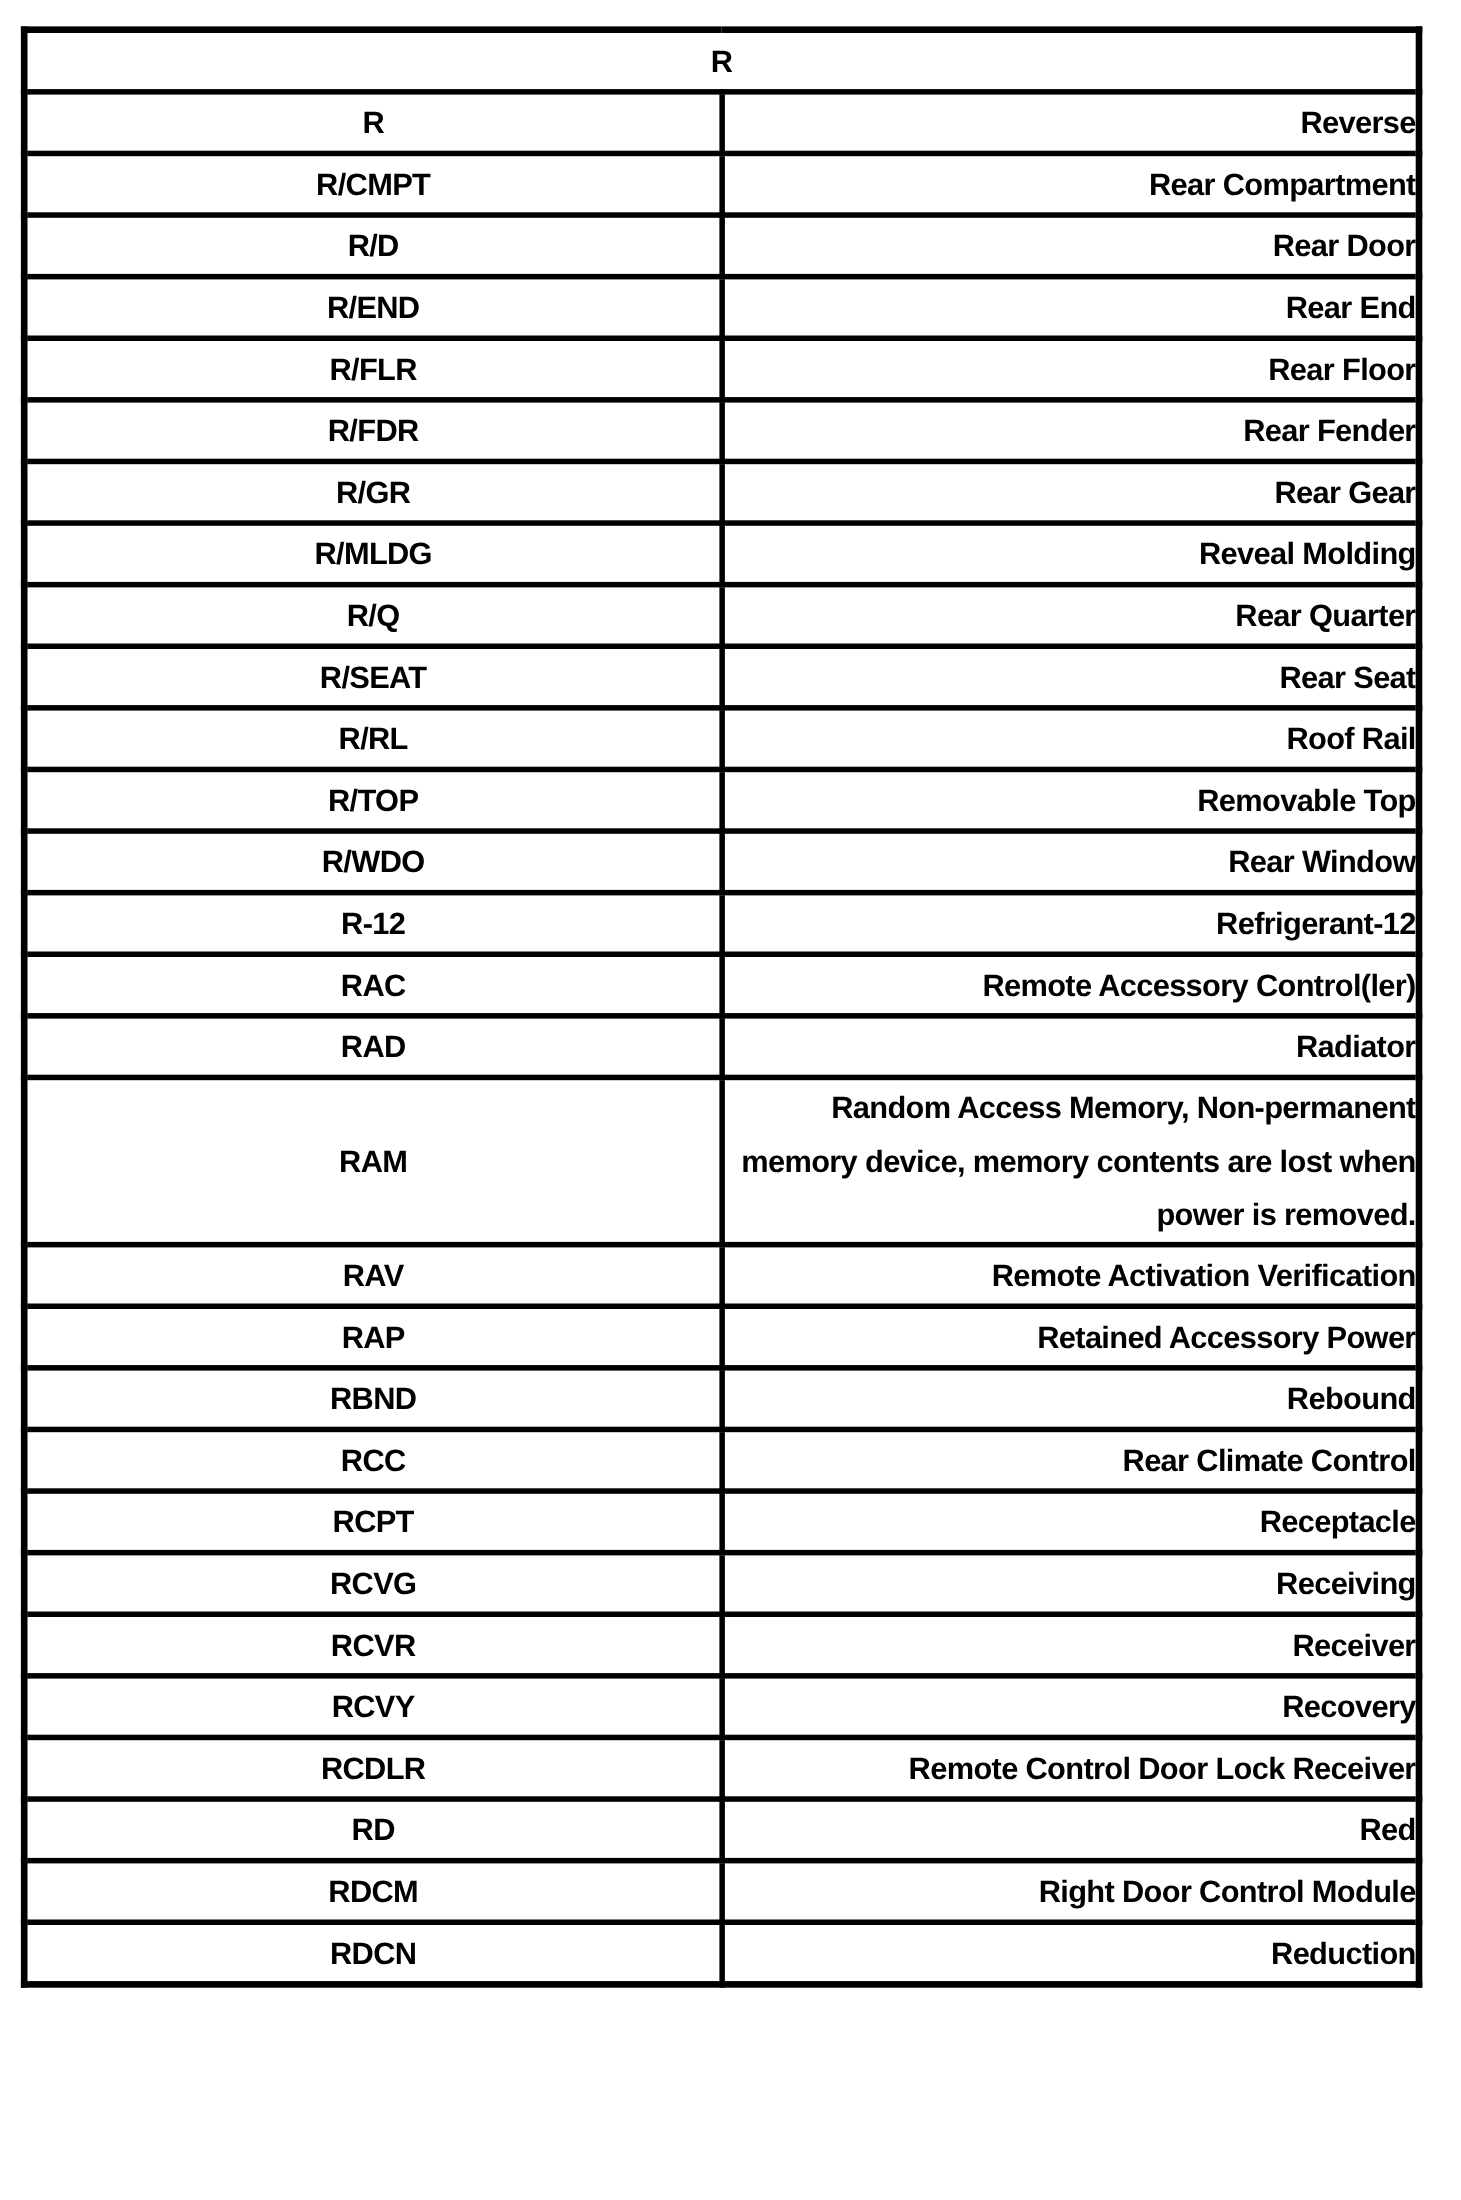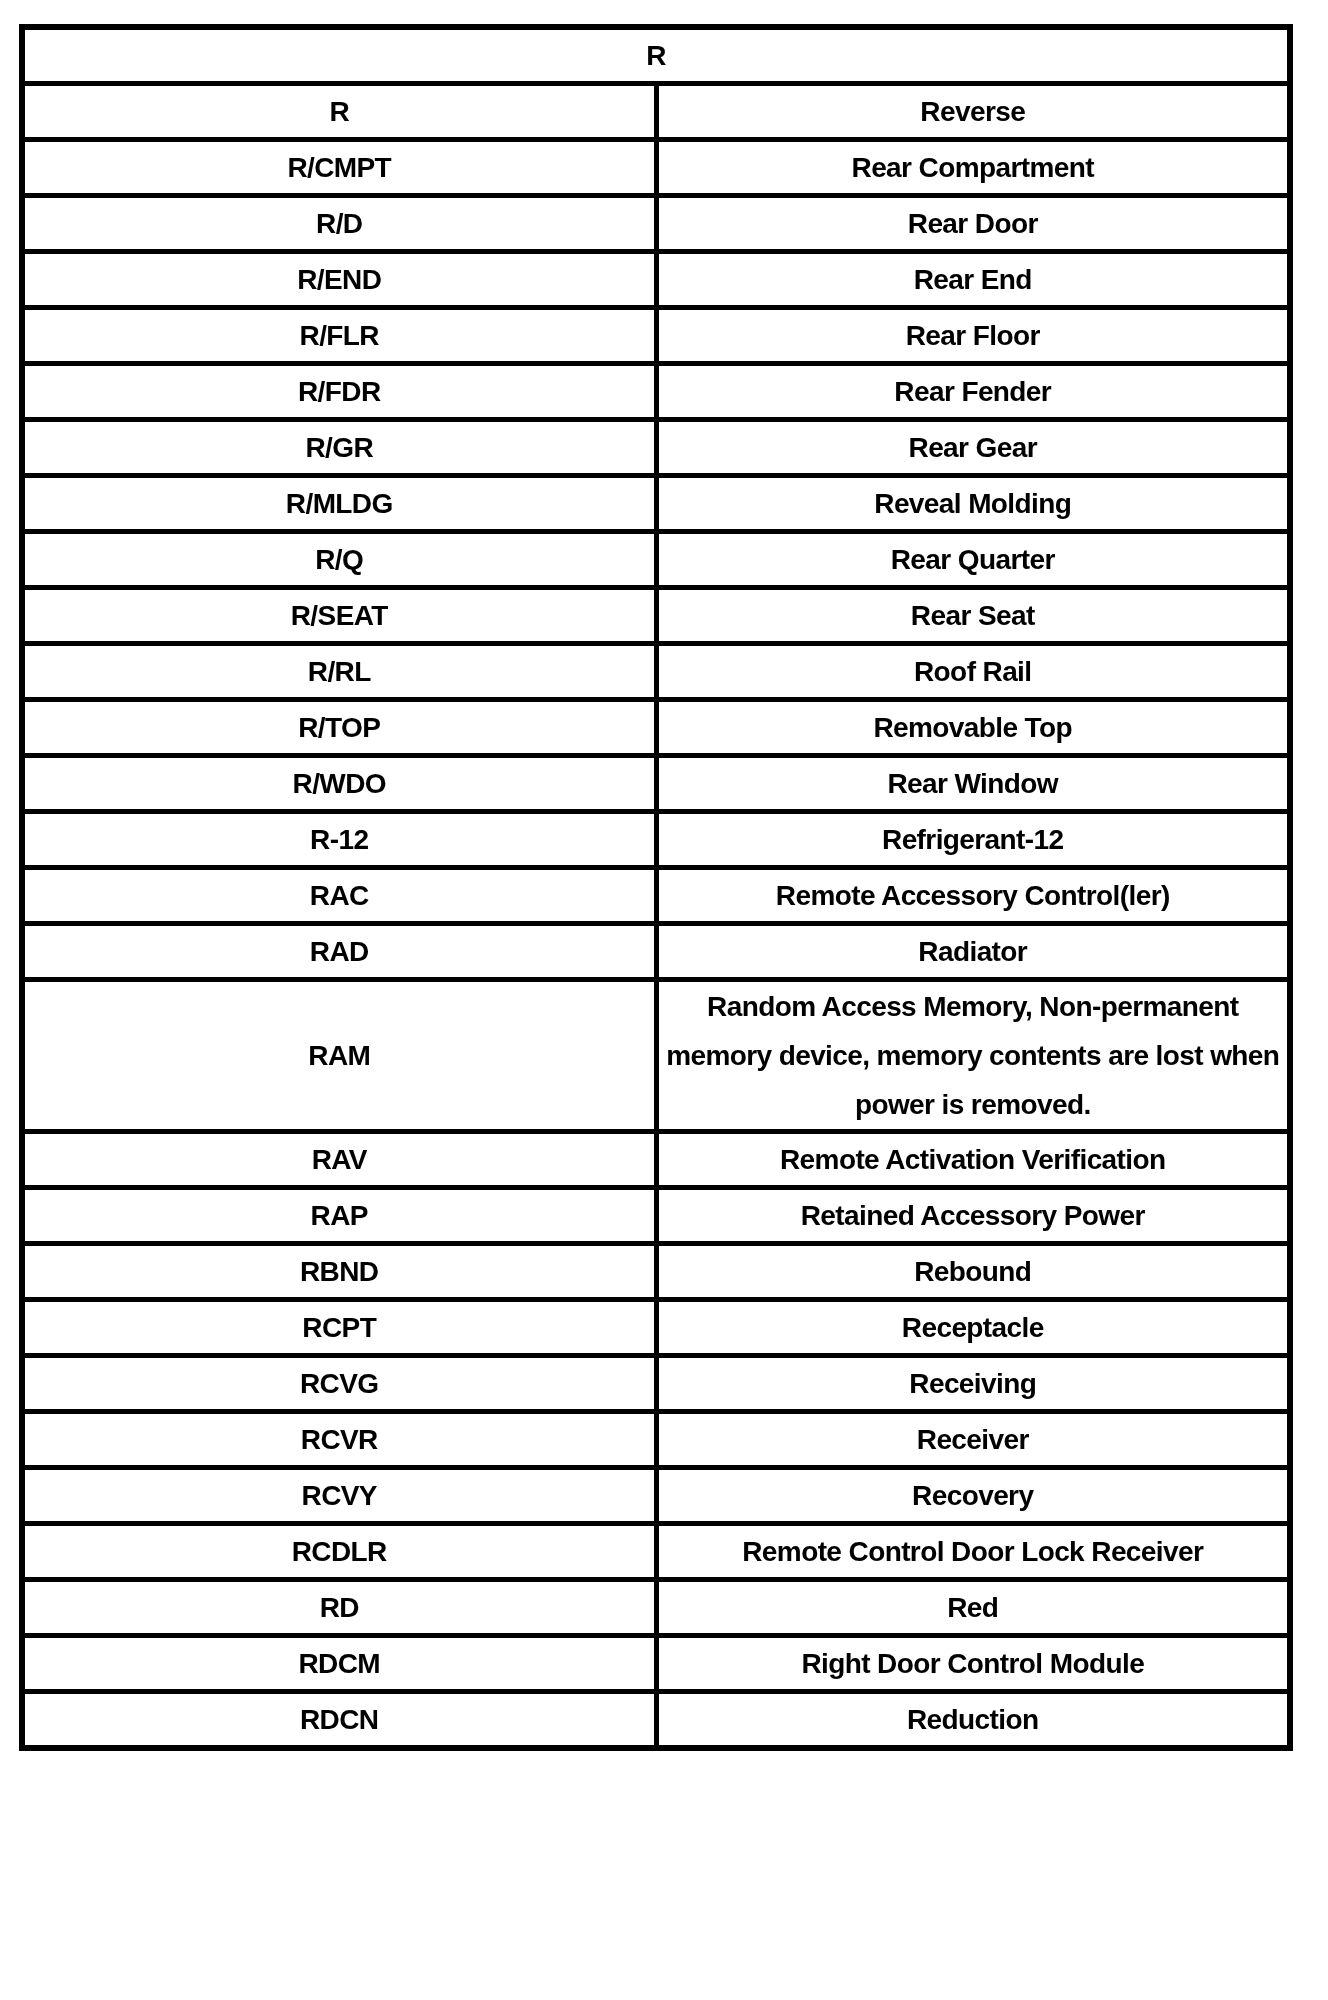--- a/index.html
+++ b/index.html
@@ -37,21 +37,21 @@
     overflow: hidden;
   }
   th.section-header {
     text-align: center;
   }
   td.abbr-cell {
     width: 384px;
     text-align: center;
   }
   td.def-cell {
-    text-align: center;
+    text-align: right;
     padding-left: 12px;
     padding-right: 16px;
   }
 </style>
 </head>
 <body>
 
 <div class="page">
   <table class="abbr-table">
     <thead>
@@ -157,20 +157,24 @@
     <tr>
       <td class="abbr-cell">RAP</td>
       <td class="def-cell">Retained Accessory Power</td>
     </tr>
 
     <tr>
       <td class="abbr-cell">RBND</td>
       <td class="def-cell">Rebound</td>
     </tr>
 
+    <tr>
+      <td class="abbr-cell">RCC</td>
+      <td class="def-cell">Rear Climate Control</td>
+    </tr>
 
     <tr>
       <td class="abbr-cell">RCPT</td>
       <td class="def-cell">Receptacle</td>
     </tr>
 
     <tr>
       <td class="abbr-cell">RCVG</td>
       <td class="def-cell">Receiving</td>
     </tr>

